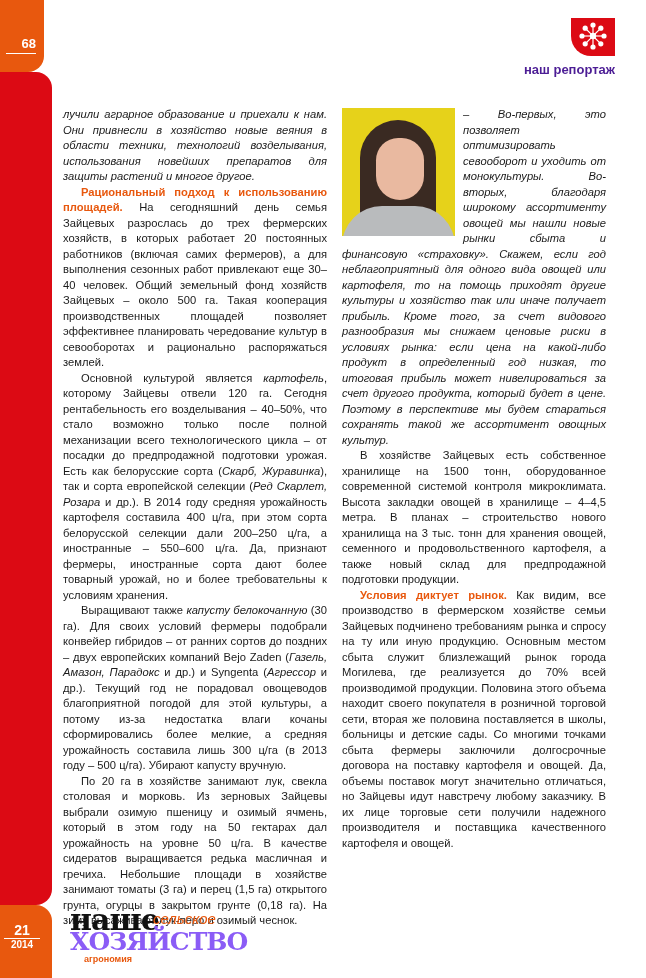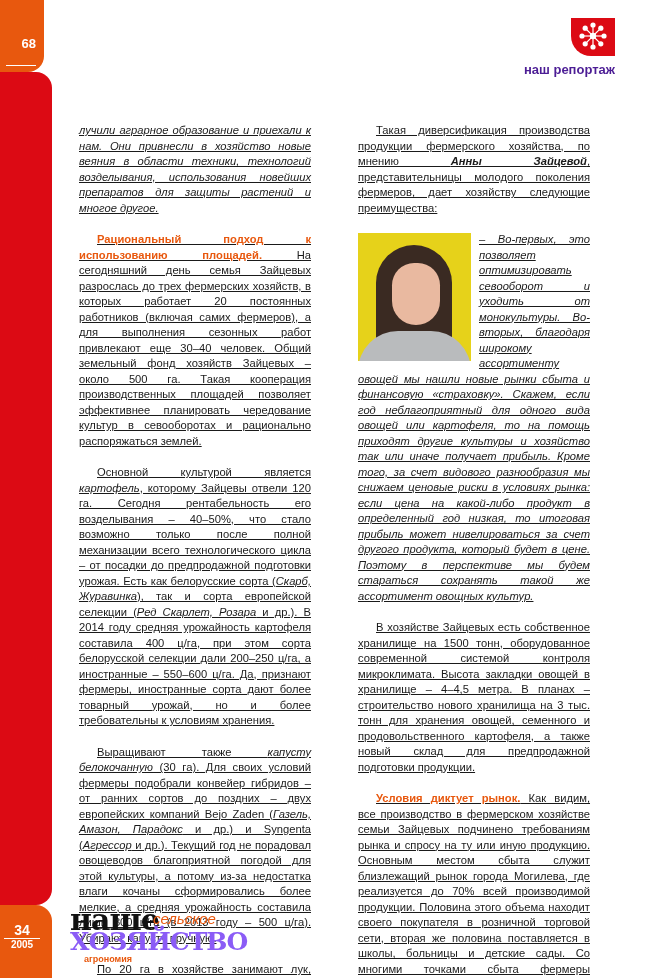--- a/index.html
+++ b/index.html
@@ -17,21 +17,21 @@
       position: absolute; left: 0; top: 72px; width: 52px; height: 833px;
       background: #dc0a14; border-top-right-radius: 16px; border-bottom-right-radius: 16px;
     }
     .band-orange-bottom {
       position: absolute; left: 0; top: 905px; width: 52px; height: 73px;
       background: #e8580e; border-top-right-radius: 16px;
     }
     .page-num {
       position: absolute; left: 6px; top: 36px; width: 30px;
       color: #fff; font-weight: bold; font-size: 13px; text-align: right;
-      border-bottom: 1px solid #fff; padding-bottom: 14px;
+      border-bottom: 1px solid #fff; padding-bottom: 2px;
     }
     .issue {
       position: absolute; left: 4px; top: 923px; width: 36px; text-align: center;
       color: #fff; font-weight: bold;
     }
     .issue .num { font-size: 14px; border-bottom: 1px solid #fff; display:block; line-height: 15px;}
     .issue .year { font-size: 10px; display:block; line-height: 12px;}
 
     .section-logo {
       position: absolute; left: 571px; top: 18px; width: 44px; height: 38px;
@@ -42,21 +42,21 @@
       position: absolute; left: 480px; top: 62px; width: 135px; text-align: right;
       color: #4c1d95; font-weight: bold; font-size: 13px;
     }
 
     .col {
       position: absolute; top: 107px; width: 264px;
       font-size: 11.2px; line-height: 15.5px; text-align: justify;
     }
     .col-left { left: 63px; }
     .col-right { left: 342px; }
-    .col p { margin: 16px; text-indent: 18px; text-decoration: underline; }
+    .col p { margin: 0; text-indent: 18px; }
     .col p.noindent { text-indent: 0; }
     .it { font-style: italic; }
     .bi { font-style: italic; font-weight: bold; }
     .hl { color: #e8580e; font-weight: bold; }
 
     .photo {
       float: left; width: 113px; height: 128px; margin: 1px 8px 2px 0;
       background: #e6d21a; position: relative; overflow: hidden;
     }
     .photo .hair {
@@ -129,35 +129,34 @@
 
 <div class="col col-left">
   <p class="noindent it">лучили аграрное образование и приехали к нам. Они привнесли в хозяйство новые веяния в области техники, технологий возделывания, использования новейших препаратов для защиты растений и многое другое.</p>
   <p><span class="hl">Рациональный подход к использованию площадей.</span><span> На сегодняшний день семья Зайцевых разрослась до трех фермерских хозяйств, в которых работает 20 постоянных работников (включая самих фермеров), а для выполнения сезонных работ привлекают еще 30–40 человек. Общий земельный фонд хозяйств Зайцевых – около 500 га. Такая кооперация производственных площадей позволяет эффективнее планировать чередование культур в севооборотах и рационально распоряжаться землей.</span></p>
   <p><span>Основной культурой является </span><span class="it">картофель</span><span>, которому Зайцевы отвели 120 га. Сегодня рентабельность его возделывания – 40–50%, что стало возможно только после полной механизации всего технологического цикла – от посадки до предпродажной подготовки урожая. Есть как белорусские сорта (</span><span class="it">Скарб, Журавинка</span><span>), так и сорта европейской селекции (</span><span class="it">Ред Скарлет, Розара</span><span> и др.). В 2014 году средняя урожайность картофеля составила 400 ц/га, при этом сорта белорусской селекции дали 200–250 ц/га, а иностранные – 550–600 ц/га. Да, признают фермеры, иностранные сорта дают более товарный урожай, но и более требовательны к условиям хранения.</span></p>
   <p><span>Выращивают также </span><span class="it">капусту белокочанную</span><span> (30 га). Для своих условий фермеры подобрали конвейер гибридов – от ранних сортов до поздних – двух европейских компаний Bejo Zaden (</span><span class="it">Газель, Амазон, Парадокс</span><span> и др.) и Syngenta (</span><span class="it">Агрессор</span><span> и др.). Текущий год не порадовал овощеводов благоприятной погодой для этой культуры, а потому из-за недостатка влаги кочаны сформировались более мелкие, а средняя урожайность составила лишь 300 ц/га (в 2013 году – 500 ц/га). Убирают капусту вручную.</span></p>
   <p>По 20 га в хозяйстве занимают лук, свекла столовая и морковь. Из зерновых Зайцевы выбрали озимую пшеницу и озимый ячмень, который в этом году на 50 гектарах дал урожайность на уровне 50 ц/га. В качестве сидератов выращивается редька масличная и гречиха. Небольшие площади в хозяйстве занимают томаты (3 га) и перец (1,5 га) открытого грунта, огурцы в закрытом грунте (0,18 га). На зиму высаживают лук-перо и озимый чеснок.</p>
 </div>
 
 <div class="col col-right">
-  <p><span>Такая диверсификация производства продукции фермерского хозяйства, по мнению </span><span class="bi">Анны Зайцевой</span><span>, представительницы молодого поколения фермеров, дает хозяйству следующие преимущества:</span></p>
   <p class="noindent it">
     <span class="photo" title="Анна Зайцева">
       <span class="hair"></span>
       <span class="face"></span>
       <span class="sweater"></span>
     </span><span>– Во-первых, это позволяет оптимизировать севооборот и уходить от монокультуры. Во-вторых, благодаря широкому ассортименту овощей мы нашли новые рынки сбыта и финансовую «страховку». Скажем, если год неблагоприятный для одного вида овощей или картофеля, то на помощь приходят другие культуры и хозяйство так или иначе получает прибыль. Кроме того, за счет видового разнообразия мы снижаем ценовые риски в условиях рынка: если цена на какой-либо продукт в определенный год низкая, то итоговая прибыль может нивелироваться за счет другого продукта, который будет в цене. Поэтому в перспективе мы будем стараться сохранять такой же ассортимент овощных культур.</span>
   </p>
   <p>В хозяйстве Зайцевых есть собственное хранилище на 1500 тонн, оборудованное современной системой контроля микроклимата. Высота закладки овощей в хранилище – 4–4,5 метра. В планах – строительство нового хранилища на 3 тыс. тонн для хранения овощей, семенного и продовольственного картофеля, а также новый склад для предпродажной подготовки продукции.</p>
   <p><span class="hl">Условия диктует рынок.</span><span> Как видим, все производство в фермерском хозяйстве семьи Зайцевых подчинено требованиям рынка и спросу на ту или иную продукцию. Основным местом сбыта служит близлежащий рынок города Могилева, где реализуется до 70% всей производимой продукции. Половина этого объема находит своего покупателя в розничной торговой сети, вторая же половина поставляется в школы, больницы и детские сады. Со многими точками сбыта фермеры заключили долгосрочные договора на поставку картофеля и овощей. Да, объемы поставок могут значительно отличаться, но Зайцевы идут навстречу любому заказчику. В их лице торговые сети получили надежного производителя и поставщика качественного картофеля и овощей.</span></p>
 </div>
 
 <div class="issue">
-  <span class="num">34</span>
-  <span class="year">2005</span>
+  <span class="num">21</span>
+  <span class="year">2014</span>
 </div>
 
 <div class="mag-logo">
   <span class="l1">наше</span>
   <span class="script">сельское</span>
   <span class="l2">ХОЗЯЙСТВО</span>
   <span class="sub">агрономия</span>
 </div>
 
 </body></html>

